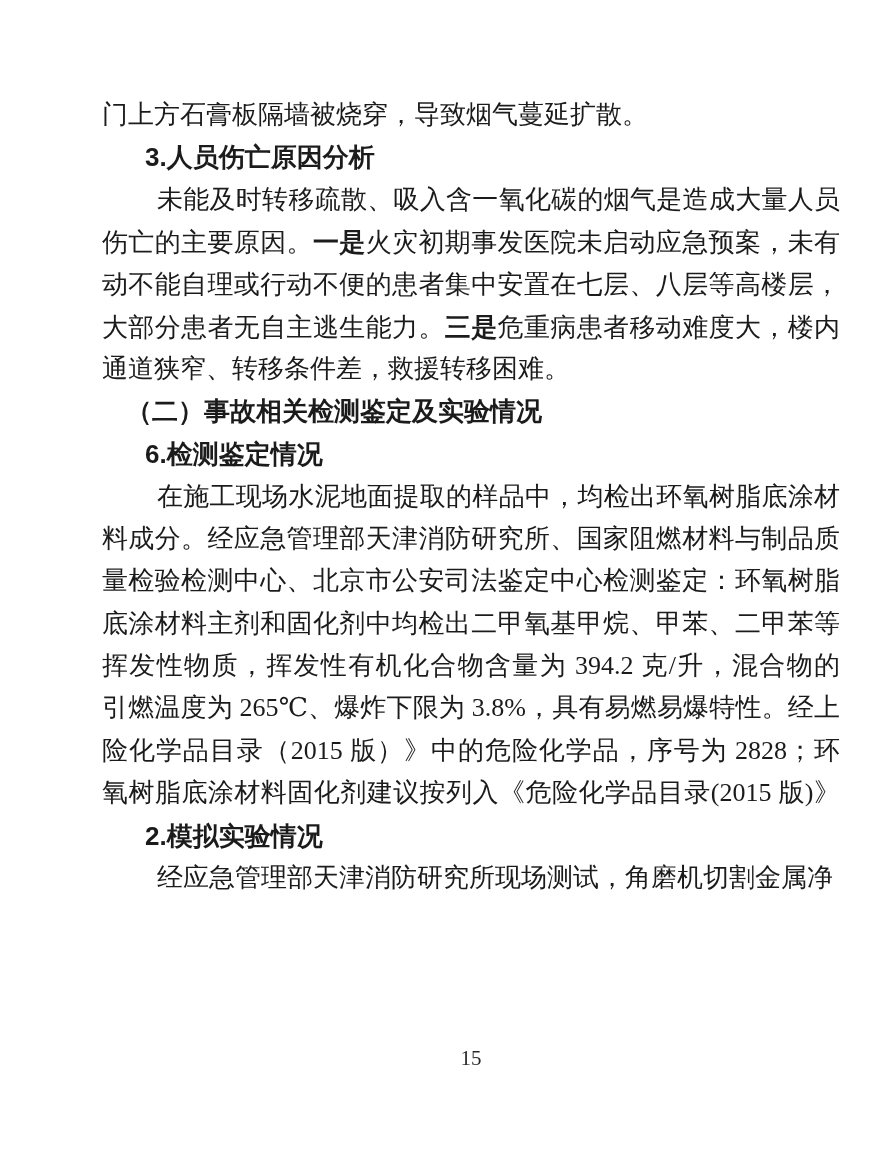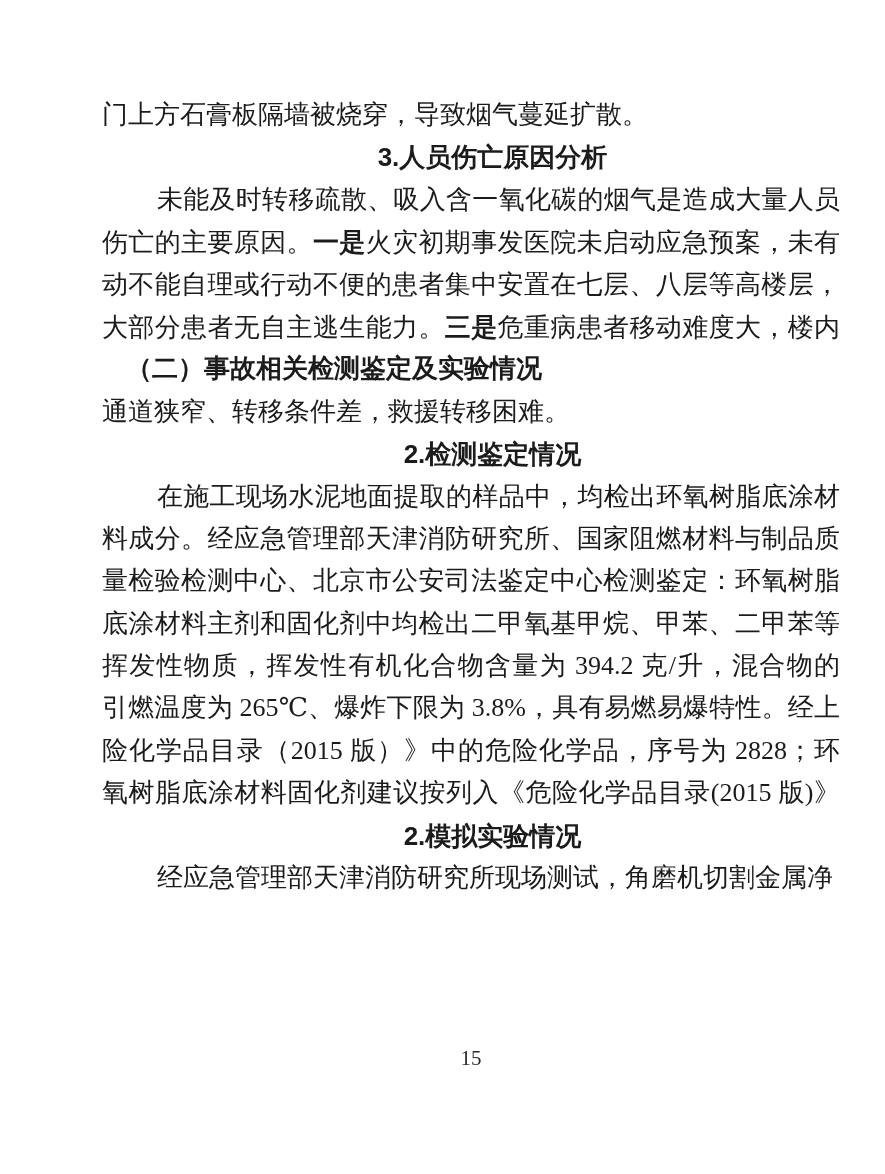--- a/index.html
+++ b/index.html
@@ -28,21 +28,21 @@
     font-size: 26px;
     text-align: left;
     overflow: hidden;
   }
   .just {
     text-align: justify;
     text-align-last: justify;
     text-justify: inter-character;
   }
   .ind  { text-indent: 55px; }  
-  .indh { text-indent: 43px; text-align: center; }  
+  .indh { text-indent: 43px; }  
   .indk { text-indent: 24px; }  
   .hd {
     font-weight: 700;
     font-family: "Liberation Sans", "DejaVu Sans", sans-serif;
   }
   .hk {
     font-weight: 700;
   }
   .em {
     font-weight: 700;
@@ -71,25 +71,25 @@
 
     <div class="ln ind just"><span>未能及时转移疏散、吸入含一氧化碳的烟气是造成大量人员</span></div>
 
     <div class="ln just"><span>伤亡的主要原因。</span><span class="em">一是</span><span>火灾初期事发医院未启动应急预案，未有</span></div>
 
 
     <div class="ln just"><span>动不能自理或行动不便的患者集中安置在七层、八层等高楼层，</span></div>
 
     <div class="ln just"><span>大部分患者无自主逃生能力。</span><span class="em">三是</span><span>危重病患者移动难度大，楼内</span></div>
 
+    <div class="ln"><span>通道狭窄、转移条件差，救援转移困难。</span></div>
+
     <div class="ln hk indk"><span>（二）事故相关检测鉴定及实验情况</span></div>
 
-    <div class="ln"><span>通道狭窄、转移条件差，救援转移困难。</span></div>
-
-    <div class="ln hd indh"><span>2.检测鉴定情况</span></div>
+    <div class="ln hd indh"><span>6.检测鉴定情况</span></div>
 
     <div class="ln ind just"><span>在施工现场水泥地面提取的样品中，均检出环氧树脂底涂材</span></div>
 
     <div class="ln just"><span>料成分。经应急管理部天津消防研究所、国家阻燃材料与制品质</span></div>
 
     <div class="ln just"><span>量检验检测中心、北京市公安司法鉴定中心检测鉴定：环氧树脂</span></div>
 
     <div class="ln just"><span>底涂材料主剂和固化剂中均检出二甲氧基甲烷、甲苯、二甲苯等</span></div>
 
     <div class="ln just"><span>挥发性物质，挥发性有机化合物含量为 394.2 克/升，混合物的</span></div>

